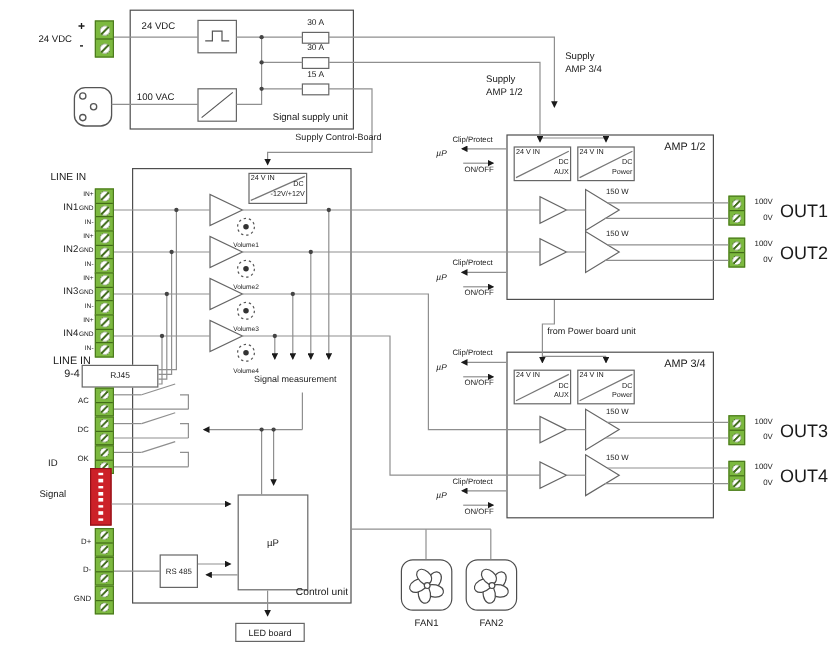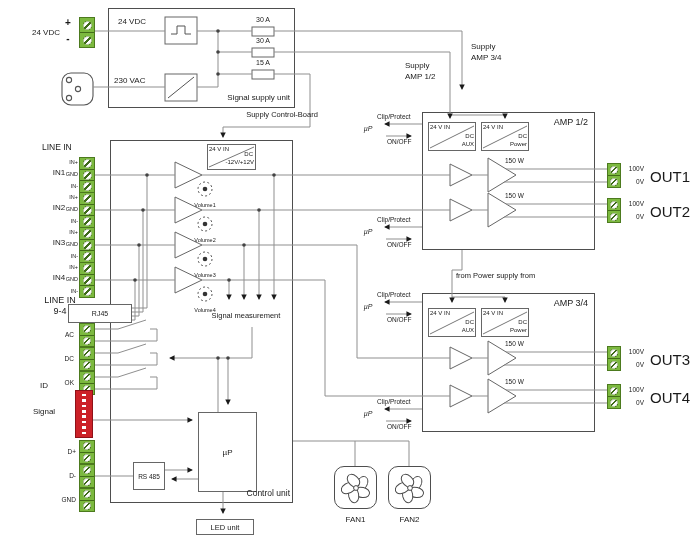--- a/index.html
+++ b/index.html
@@ -47,21 +47,21 @@
   <div class="cbox fs7" style="left:68px;top:304px;width:64px;height:19px">
       <span>RJ45</span>
     </div>
   <div class="cbox fs65" style="left:133px;top:462px;width:32px;height:28px">
       <span>RS 485</span>
     </div>
   <div class="cbox fs8" style="left:198px;top:412px;width:59px;height:80px">
       <span>µP</span>
     </div>
   <div class="cbox fs75" style="left:196px;top:519px;width:58px;height:16px">
-      <span>LED unit</span>
+      <span>LED board</span>
     </div>
 
   <div class="fanbox" style="left:334px;top:466px;width:43px;height:43px">
     <svg width="38" height="38" viewBox="-19 -19 38 38">
       <g fill="#fff" stroke="#4a4a4a" stroke-width="1">
         <path transform="rotate(0)" d="M0,-2 C3,-16 15,-13 11,-3 C8,4 2,3 0,-2 Z"></path>
         <path transform="rotate(72)" d="M0,-2 C3,-16 15,-13 11,-3 C8,4 2,3 0,-2 Z"></path>
         <path transform="rotate(144)" d="M0,-2 C3,-16 15,-13 11,-3 C8,4 2,3 0,-2 Z"></path>
         <path transform="rotate(216)" d="M0,-2 C3,-16 15,-13 11,-3 C8,4 2,3 0,-2 Z"></path>
         <path transform="rotate(288)" d="M0,-2 C3,-16 15,-13 11,-3 C8,4 2,3 0,-2 Z"></path>
@@ -396,32 +396,32 @@
       <circle cx="218" cy="358" r="1.8"></circle>
         <circle cx="228" cy="358" r="1.8"></circle>
     </g>
   </svg>
 
   <div class="lbl fs10 c" style="left:62px;top:17px;width:12px;font-weight:600">+</div>
   <div class="lbl fs10 c" style="left:62px;top:33px;width:12px;font-weight:600">-</div>
   <div class="lbl fs8 r" style="left:18px;top:29px;width:42px">24 VDC</div>
 
   <div class="lbl fs8 l" style="left:118px;top:18px;width:40px">24 VDC</div>
-  <div class="lbl fs8 l" style="left:114px;top:77px;width:44px">230 VAC</div>
+  <div class="lbl fs8 l" style="left:114px;top:77px;width:44px">100 VAC</div>
   <div class="lbl fs8 r" style="left:178px;top:94px;width:112px">Signal supply unit</div>
   <div class="lbl fs7 c" style="left:251px;top:16px;width:24px">30 A</div>
   <div class="lbl fs7 c" style="left:251px;top:37px;width:24px">30 A</div>
   <div class="lbl fs7 c" style="left:251px;top:59px;width:24px">15 A</div>
 
   <div class="lbl fs75 c" style="left:232px;top:111px;width:100px">Supply Control-Board</div>
   <div class="lbl fs8 l" style="left:405px;top:62px;width:44px">Supply</div>
   <div class="lbl fs8 l" style="left:405px;top:73px;width:44px">AMP 1/2</div>
   <div class="lbl fs8 l" style="left:471px;top:43px;width:46px">Supply</div>
   <div class="lbl fs8 l" style="left:471px;top:54px;width:46px">AMP 3/4</div>
-  <div class="lbl fs75 l" style="left:456px;top:272px;width:110px">from Power supply from</div>
+  <div class="lbl fs75 l" style="left:456px;top:272px;width:110px">from Power board unit</div>
 
   <div class="lbl fs85 l" style="left:42px;top:143px;width:52px">LINE IN</div>
 
   <div class="lbl fs8 c" style="left:46px;top:169px;width:26px">IN1</div>
   <div class="lbl fs55 r" style="left:58px;top:159px;width:20px">IN+</div>
   <div class="lbl fs55 r" style="left:58px;top:171px;width:20px">GND</div>
   <div class="lbl fs55 r" style="left:58px;top:183px;width:20px">IN-</div>
 
   <div class="lbl fs8 c" style="left:46px;top:204px;width:26px">IN2</div>
   <div class="lbl fs55 r" style="left:58px;top:194px;width:20px">IN+</div>

